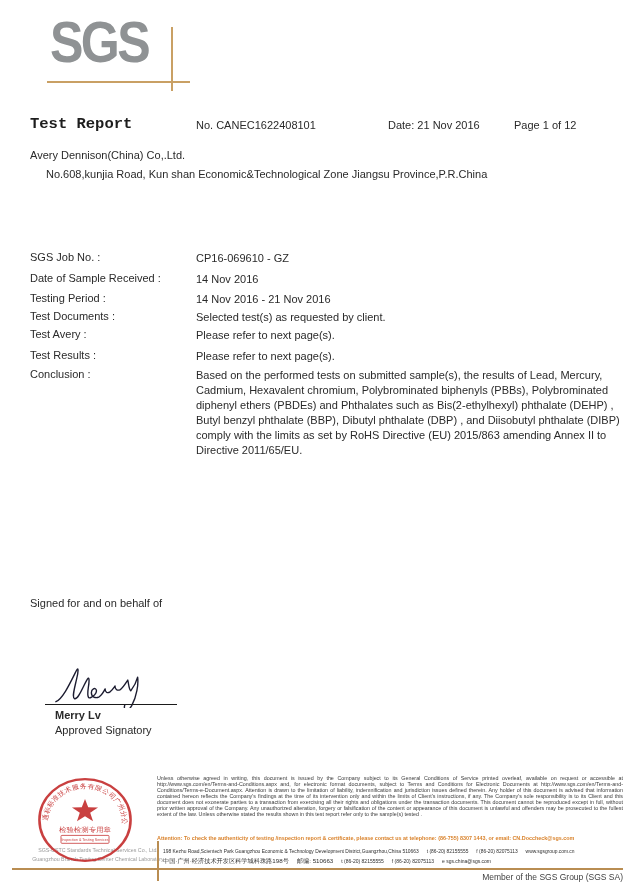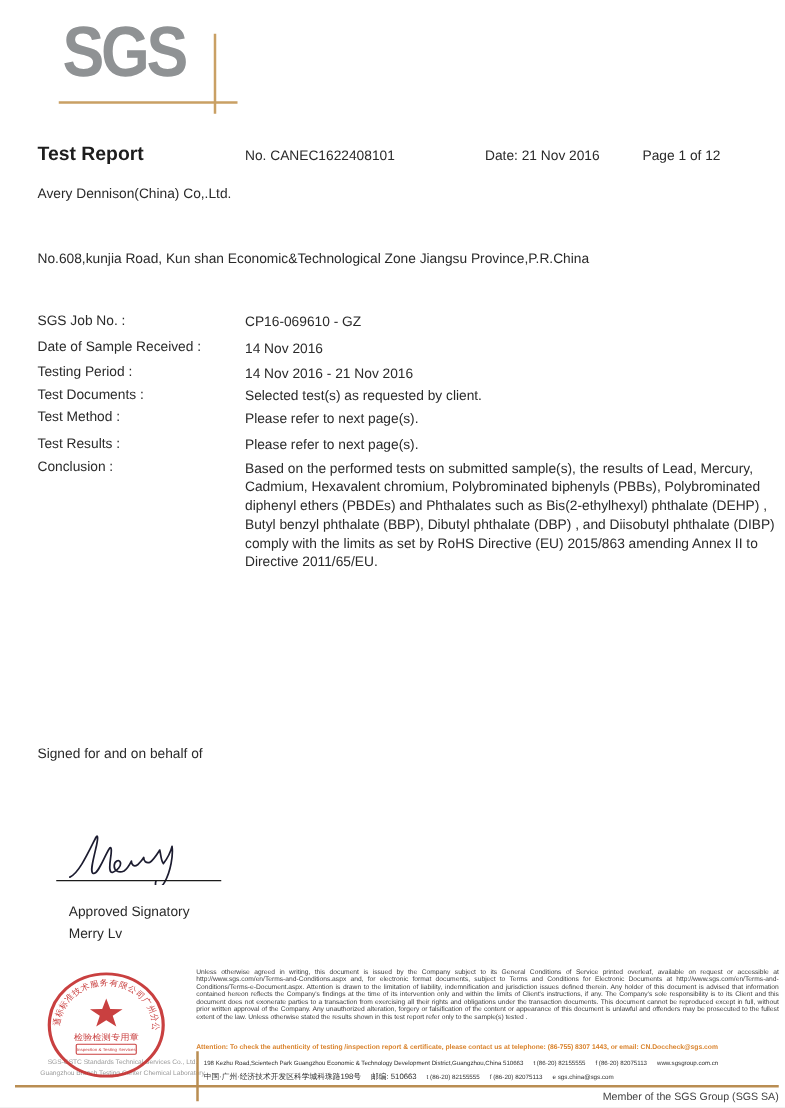--- a/index.html
+++ b/index.html
@@ -10,39 +10,39 @@
   }
   .abs{position:absolute;}
   
   .logo-text{
     left:50px; top:14px; font-size:57px; font-weight:700; color:#8f9294;
     letter-spacing:-3px; transform:scaleX(0.88); transform-origin:left top; line-height:1;
   }
   .logo-hline{left:47px; top:81px; width:143px; height:2px; background:#c9a064;}
   .logo-vline{left:171px; top:27px; width:2px; height:64px; background:#c9a064;}
   
-  .report-title{left:30px; top:115px; font-size:15.5px; font-weight:700; color:#1d1d1d;}
+  .report-title{left:30px; top:115px; font-size:15.5px; font-weight:700; color:#1d1d1d;font-family:Liberation Mono, monospace;}
   .report-no{left:196px; top:119px; font-size:11px;}
   .report-date{left:388px; top:119px; font-size:11px;}
   .report-page{left:514px; top:119px; font-size:11px;}
   
   .client-name{left:30px; top:149px; font-size:11px;}
-  .client-address{left:30px; top:168px; font-size:11px;margin-top:33px;}
+  .client-address{left:46px; top:168px; font-size:11px;}
   .sample-line{left:30px; top:230px; font-size:11px;}
   
   .field-row{left:30px; width:594px; font-size:11px;}
   .f-label{position:absolute; left:0; top:0; white-space:nowrap;}
   .f-value{position:absolute; left:166px; top:0; width:424px; line-height:15px;}
   .nowrap{white-space:nowrap;}
   
   .signed-for{left:30px; top:597px; font-size:11px;}
   .signed-company{left:30px; top:611px; font-size:11px;}
   .sig-svg{left:50px; top:658px; width:128px; height:50px;}
   .sig-line{left:45px; top:704px; width:132px; height:0; border-top:1.5px solid #1b1b1b;}
-  .sig-name{left:55px; top:741px; font-size:11px;}
+  .sig-name{left:55px; top:709px; font-size:11px;font-weight:bold;}
   .sig-title{left:55px; top:724px; font-size:11px;}
   
   .stamp-svg{left:36px; top:776px; width:98px; height:88px; opacity:.92;}
   .stamp-company{
     left:24px; top:846px; width:148px; text-align:center;
     font-size:5.3px; line-height:1.65; color:#9a9a9a;
   }
   
   .terms{
     left:157px; top:776px; width:466px;
@@ -89,21 +89,21 @@
   </div>
   <div class="abs field-row" style="top:292px">
     <span class="f-label">Testing Period :</span>
     <span class="f-value nowrap">14 Nov 2016 - 21 Nov 2016</span>
   </div>
   <div class="abs field-row" style="top:310px">
     <span class="f-label">Test Documents :</span>
     <span class="f-value nowrap">Selected test(s) as requested by client.</span>
   </div>
   <div class="abs field-row" style="top:328px">
-    <span class="f-label">Test Method :</span>
+    <span class="f-label">Test Avery :</span>
     <span class="f-value nowrap">Please refer to next page(s).</span>
   </div>
   <div class="abs field-row" style="top:349px">
     <span class="f-label">Test Results :</span>
     <span class="f-value nowrap">Please refer to next page(s).</span>
   </div>
   <div class="abs field-row" style="top:368px">
     <span class="f-label">Conclusion :</span>
     <span class="f-value">Based on the performed tests on submitted sample(s), the results of Lead, Mercury, Cadmium, Hexavalent chromium, Polybrominated biphenyls (PBBs), Polybrominated diphenyl ethers (PBDEs) and Phthalates such as Bis(2-ethylhexyl) phthalate (DEHP) , Butyl benzyl phthalate (BBP), Dibutyl phthalate (DBP) , and Diisobutyl phthalate (DIBP) comply with the limits as set by RoHS Directive (EU) 2015/863 amending Annex II to Directive 2011/65/EU.</span>
   </div>

